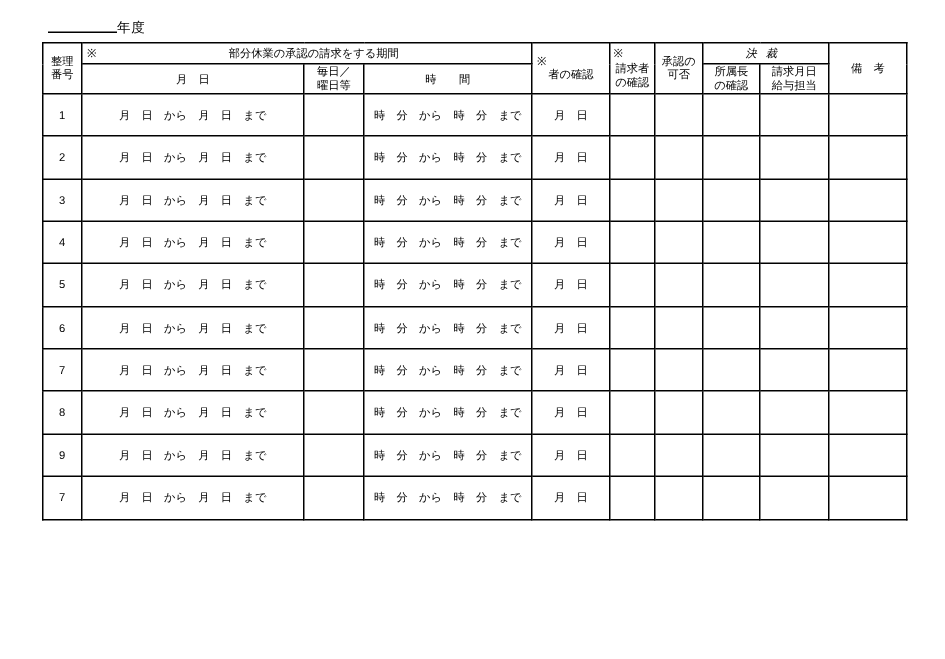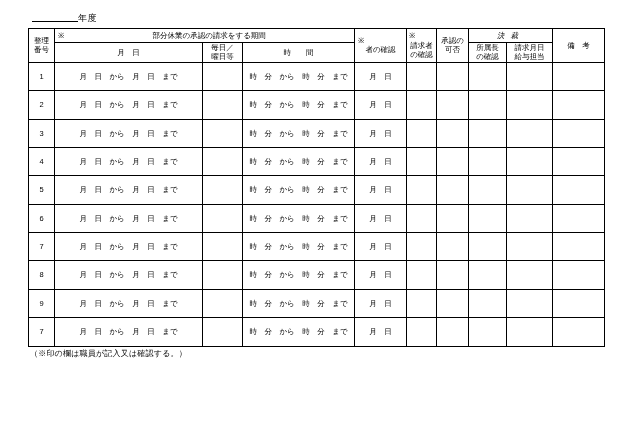--- a/index.html
+++ b/index.html
@@ -302,15 +302,14 @@
         <td class="row-cell cm-text">月　日</td>
         <td class="row-cell"></td>
         <td class="row-cell"></td>
         <td class="row-cell"></td>
         <td class="row-cell"></td>
         <td class="row-cell"></td>
       </tr>
     </tbody>
   </table>
 
-  <div class="note">（※印の欄は職員が記入又は確認する。）</div>
 
 </div>
 
 </body></html>

